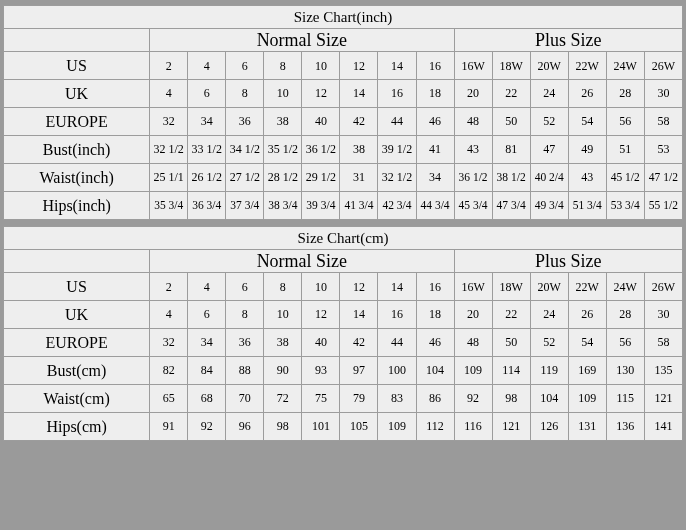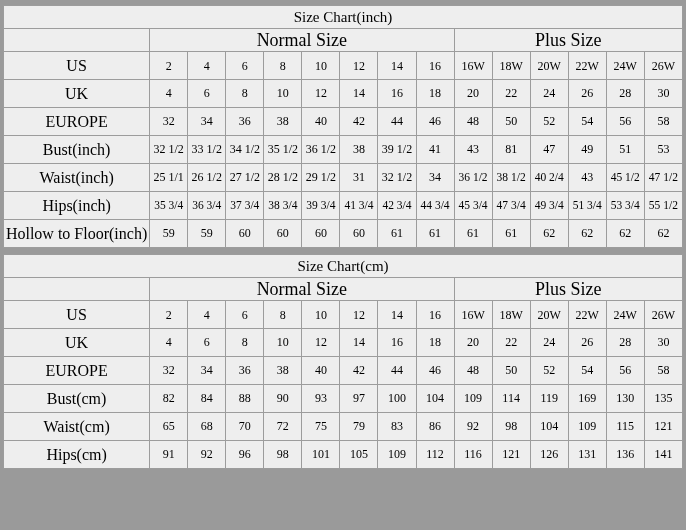--- a/index.html
+++ b/index.html
@@ -200,37 +200,20 @@
         <td class="val plus">41 3/4</td>
         <td class="val plus">42 3/4</td>
         <td class="val plus">44 3/4</td>
         <td class="val plus">45 3/4</td>
         <td class="val plus">47 3/4</td>
         <td class="val plus">49 3/4</td>
         <td class="val plus">51 3/4</td>
         <td class="val plus">53 3/4</td>
         <td class="val plus">55 1/2</td>
       </tr>
-      <tr>
-        <td class="row-label">Hollow to Floor(inch)</td>
-        <td class="val">59</td>
-        <td class="val">59</td>
-        <td class="val">60</td>
-        <td class="val">60</td>
-        <td class="val">60</td>
-        <td class="val">60</td>
-        <td class="val">61</td>
-        <td class="val">61</td>
-        <td class="val">61</td>
-        <td class="val">61</td>
-        <td class="val">62</td>
-        <td class="val">62</td>
-        <td class="val">62</td>
-        <td class="val">62</td>
-      </tr>
     </tbody>
   </table>
 
   <table class="chart">
     <colgroup>
       <col class="label-col">
       <col class="data-col">
         <col class="data-col">
         <col class="data-col">
         <col class="data-col">

